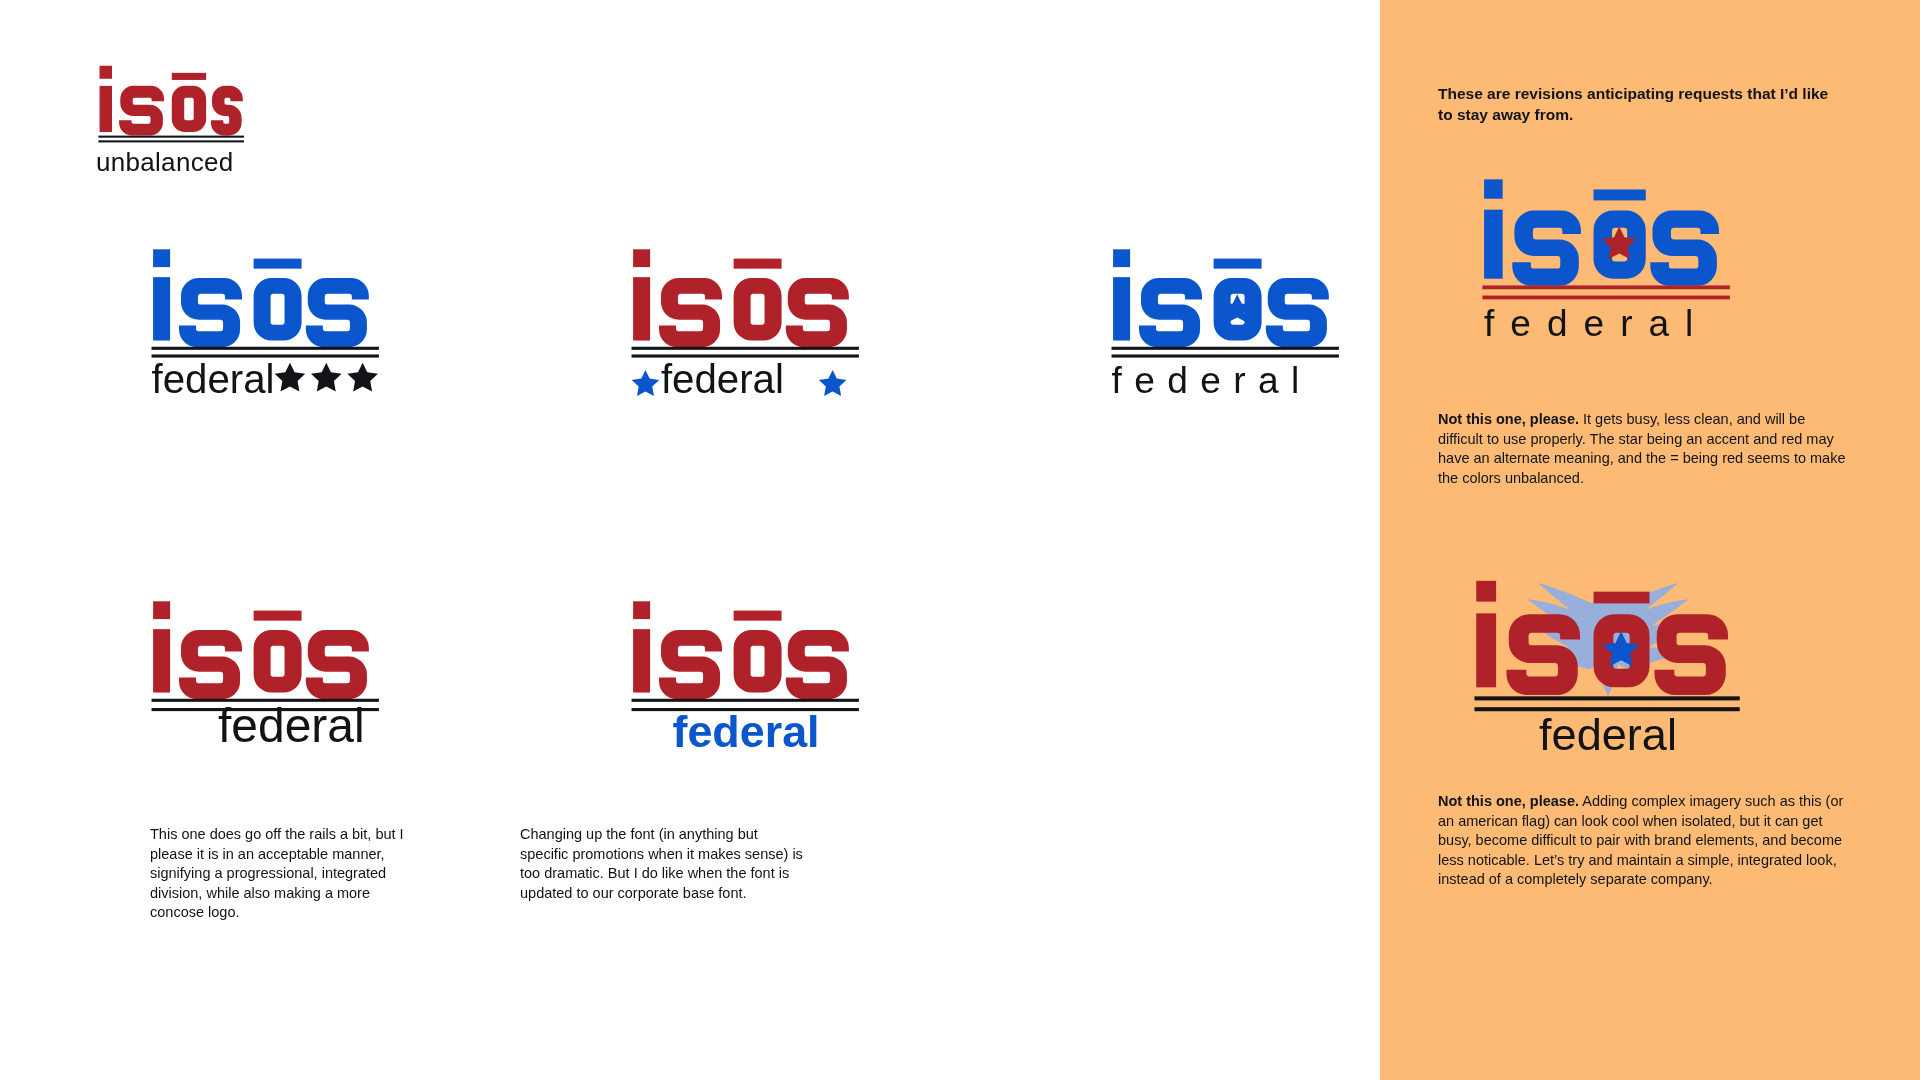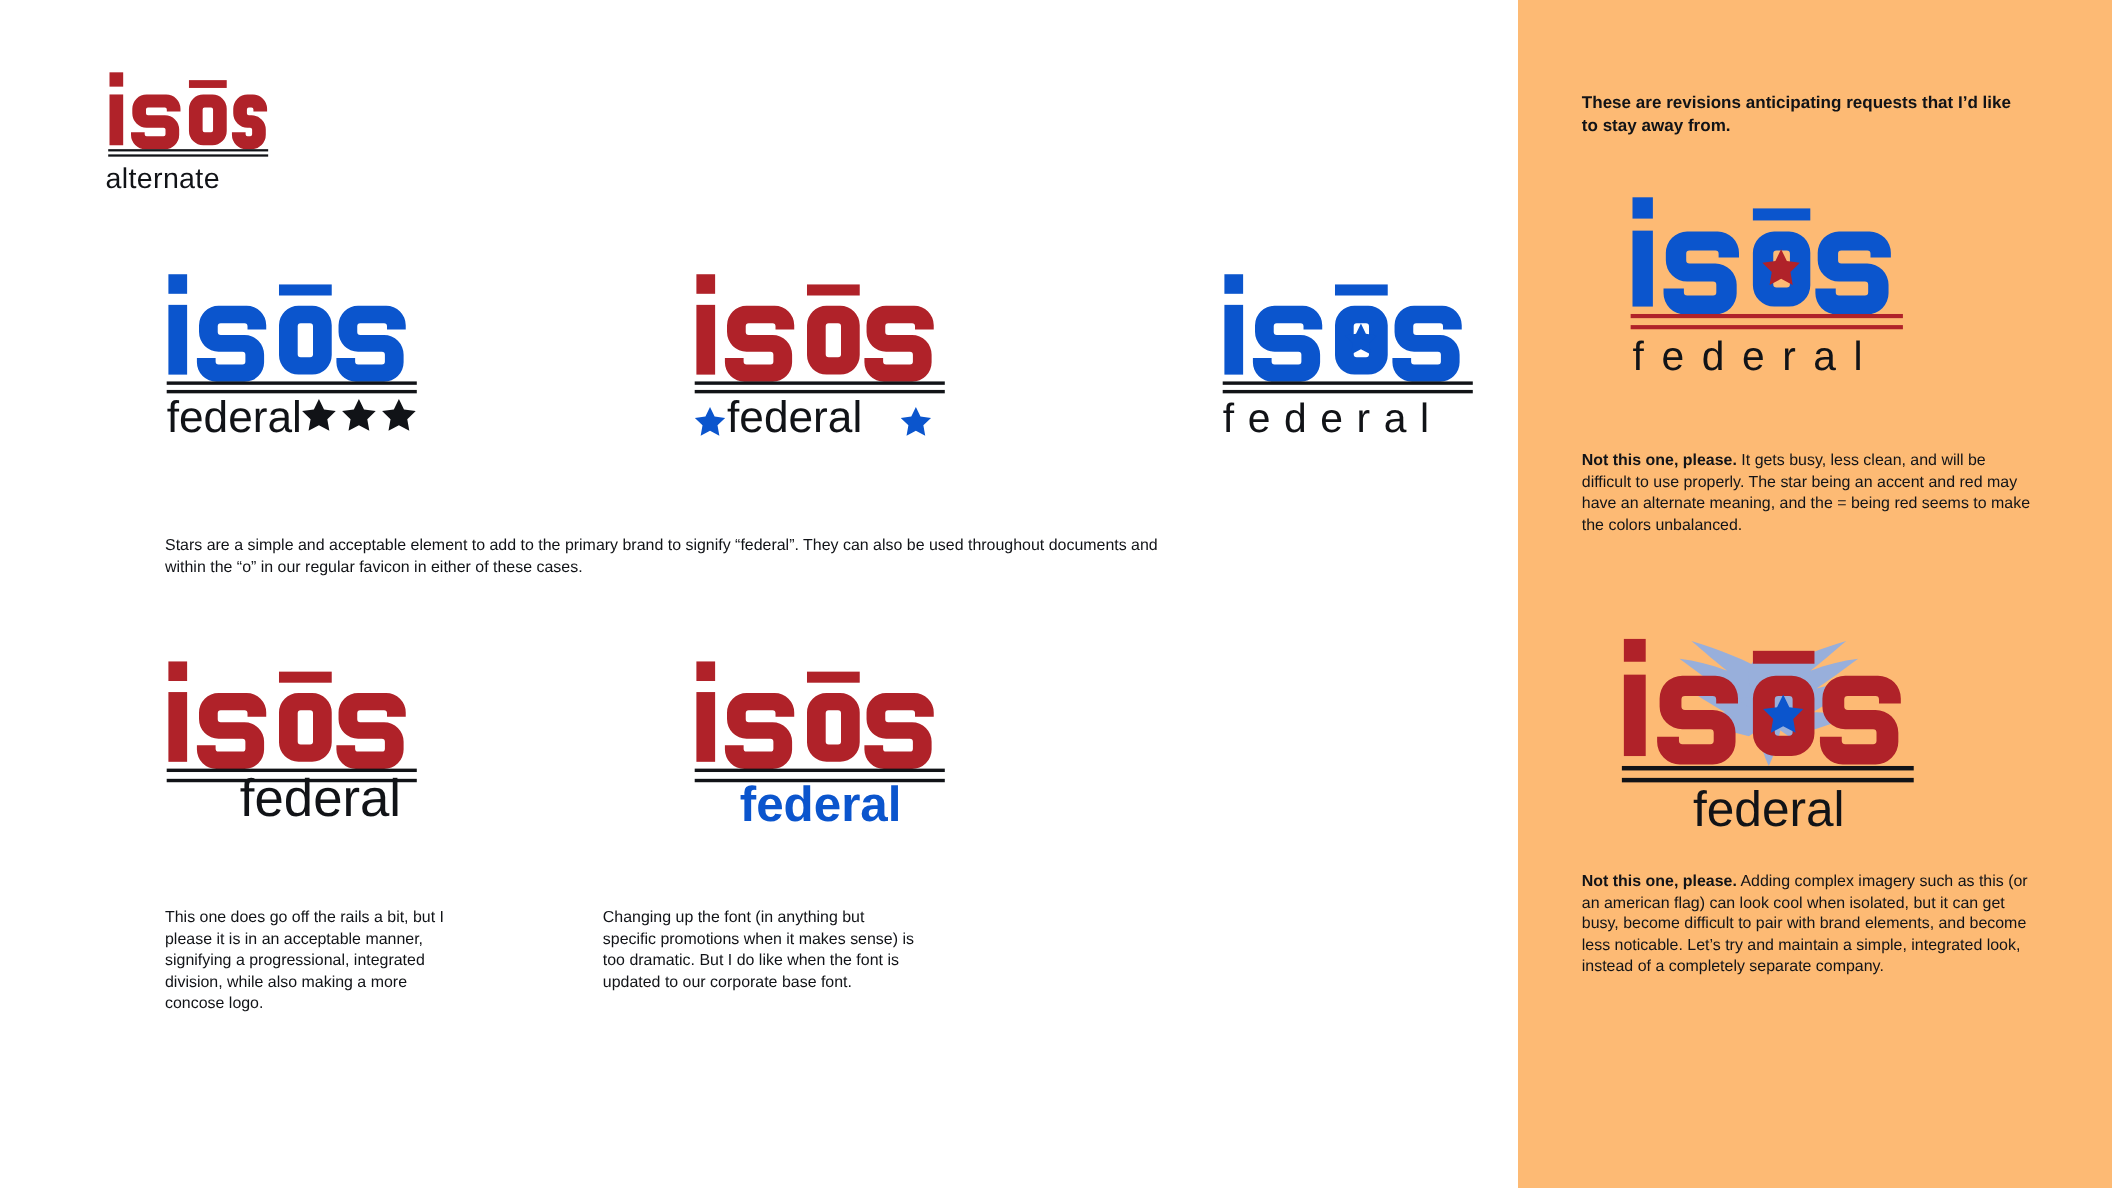--- a/index.html
+++ b/index.html
@@ -41,21 +41,21 @@
   .logo-cell { position:relative; }
 
   
   .caption {
     position:absolute;
     font-size:14.5px; line-height:1.35; color:#111317;
     font-weight:400;
   }
   .caption-wide { left:150px; top:487px; width:930px; }
   .caption-a { left:150px; top:825px; width:260px; }
-  .caption-b { left:548px; top:825px; width:290px; }
+  .caption-b { left:520px; top:825px; width:290px; }
 
   
   .right-panel {
     width:540px; height:1080px;
     background:#fdba74;
     position:relative;
     flex:0 0 540px;
   }
   .rp-header {
     position:absolute; left:58px; top:84px; width:400px;
@@ -94,21 +94,21 @@
 
           <rect x="128" y="18" width="58" height="12" fill="#b02229"></rect>
 
           <path d="M128 62 a22 22 0 0 1 22-22 h14 a22 22 0 0 1 22 22 v34 a22 22 0 0 1-22 22 h-14 a22 22 0 0 1-22-22 z M149 63 a3 3 0 0 1 3-3 h10 a3 3 0 0 1 3 3 v32 a3 3 0 0 1-3 3 h-10 a3 3 0 0 1-3-3 z" fill="#b02229" fill-rule="evenodd"></path>
 
           <path d="M196 62 a22 22 0 0 1 22-22 h8 a22 22 0 0 1 22 22 v4 h-21 v-3 a3 3 0 0 0-3-3 h-4 a3 3 0 0 0-3 3 v6 a3 3 0 0 0 3 3 h4 a22 22 0 0 1 22 22 v8 a22 22 0 0 1-22 22 h-8 a22 22 0 0 1-22-22 v-4 h21 v3 a3 3 0 0 0 3 3 h4 a3 3 0 0 0 3-3 v-7 a3 3 0 0 0-3-3 h-4 a22 22 0 0 1-22-22 z" fill="#b02229"></path>
 
           <rect x="4" y="124" width="246" height="3.5" fill="#111317"></rect>
           <rect x="4" y="132" width="246" height="3.5" fill="#111317"></rect>
         </svg>
-        <div style="font-size:26px;color:#111317;letter-spacing:0.3px;font-weight:300;margin-top:-3px;">alternate</div>
+        <div style="font-size:26px;color:#111317;letter-spacing:0.3px;font-weight:300;margin-top:-3px;">unbalanced</div>
       </div>
     </div>
 
     <div class="logo-row row-one">
 
       <div class="logo-cell">
         <svg width="232" height="152" viewBox="0 0 300 196">
           <g fill="#0b55cd">
             <rect x="4" y="4" width="22" height="23"></rect>
             <rect x="4" y="40" width="22" height="82"></rect>
@@ -160,21 +160,20 @@
           </g>
 
           <path d="M164.5 62 l5.8 12.1 l13.3 1.8 l-9.6 9.3 l2.3 13.2 l-11.8-6.2 l-11.8 6.2 l2.3-13.2 l-9.6-9.3 l13.3-1.8 z" fill="#0b55cd"></path>
           <rect x="2" y="130" width="294" height="4" fill="#111317"></rect>
           <rect x="2" y="140" width="294" height="4" fill="#111317"></rect>
           <text x="2" y="190" font-family="Liberation Sans, sans-serif" font-size="48" letter-spacing="16" fill="#111317">federal</text>
         </svg>
       </div>
     </div>
 
-    <div class="caption caption-wide">Stars are a simple and acceptable element to add to the primary brand to signify “federal”. They can also be used throughout documents and within the “o” in our regular favicon in either of these cases.</div>
 
     <div class="logo-row row-two">
 
       <div class="logo-cell">
         <svg width="232" height="152" viewBox="0 0 300 196">
           <g fill="#b02229">
             <rect x="4" y="4" width="22" height="23"></rect>
             <rect x="4" y="40" width="22" height="82"></rect>
             <path d="M40 64 a23 23 0 0 1 23-23 h33 a23 23 0 0 1 23 23 v5 h-22 v-4 a3.5 3.5 0 0 0-3.5-3.5 h-28 a3.5 3.5 0 0 0-3.5 3.5 v7 a3.5 3.5 0 0 0 3.5 3.5 h28 a23 23 0 0 1 23 23 v9 a23 23 0 0 1-23 23 h-33 a23 23 0 0 1-23-23 v-5 h22 v4 a3.5 3.5 0 0 0 3.5 3.5 h28 a3.5 3.5 0 0 0 3.5-3.5 v-8 a3.5 3.5 0 0 0-3.5-3.5 h-28 a23 23 0 0 1-23-23 z"></path>
             <rect x="134" y="16" width="62" height="13"></rect>

